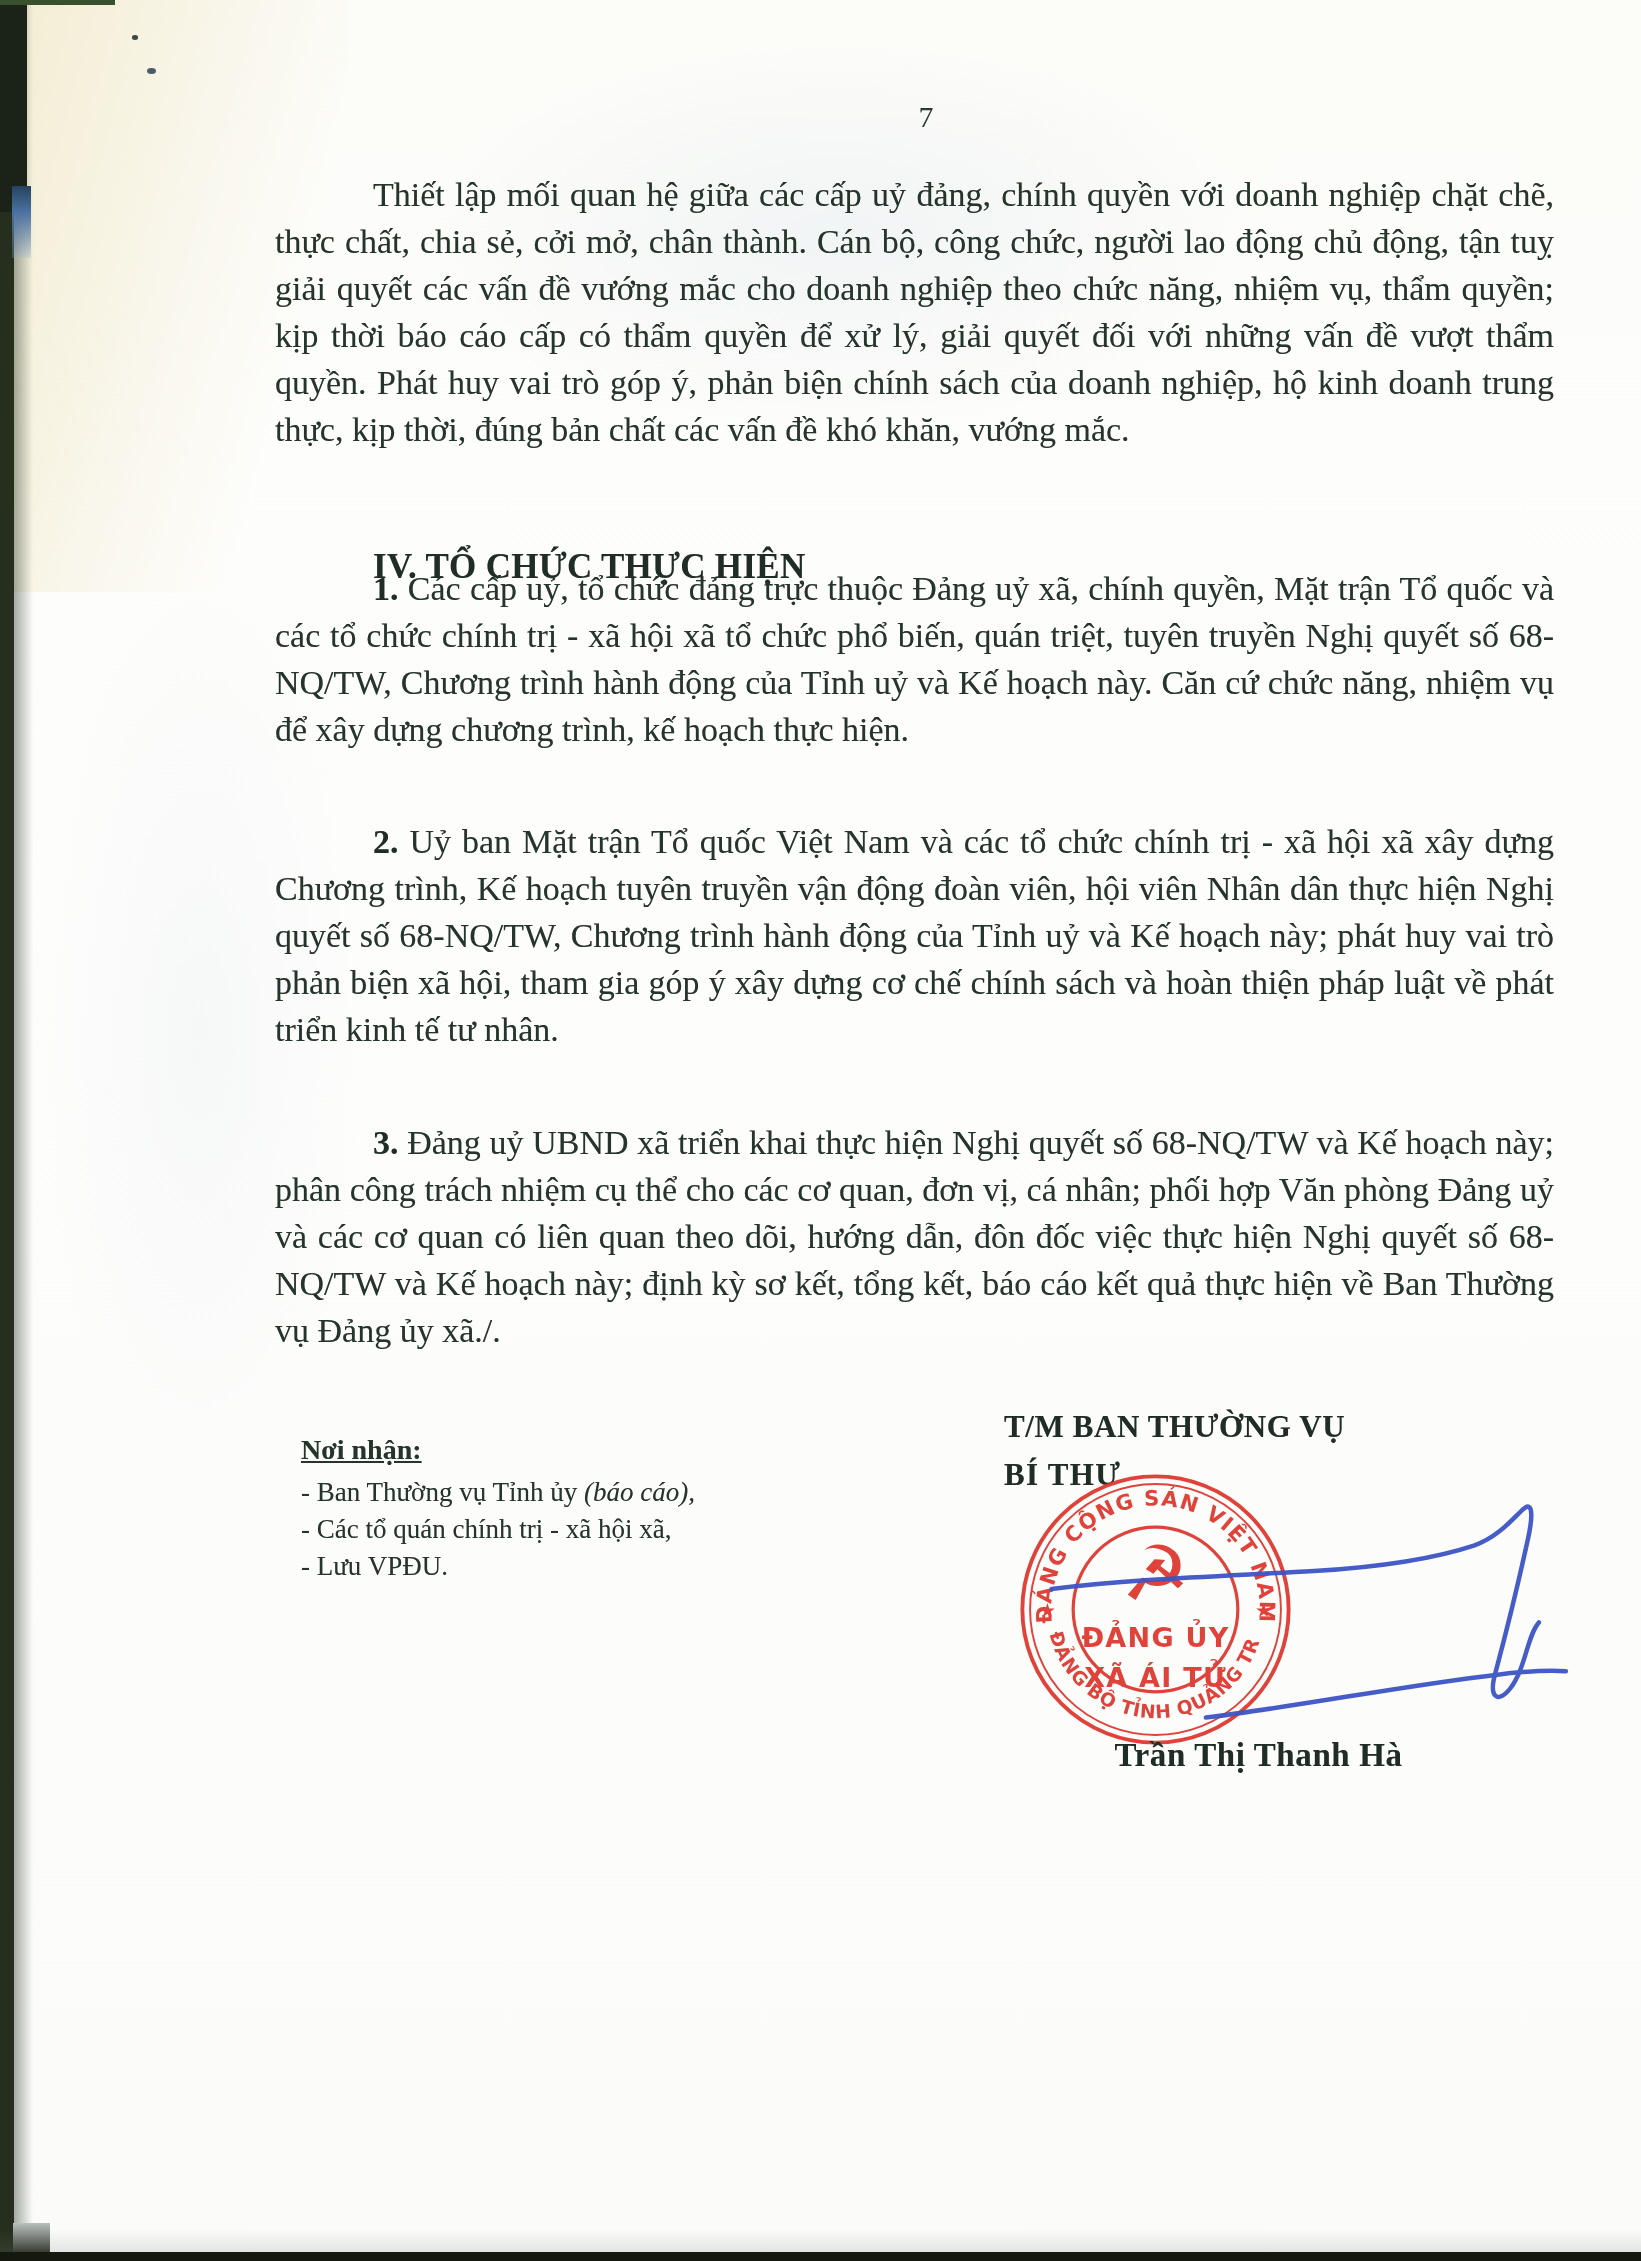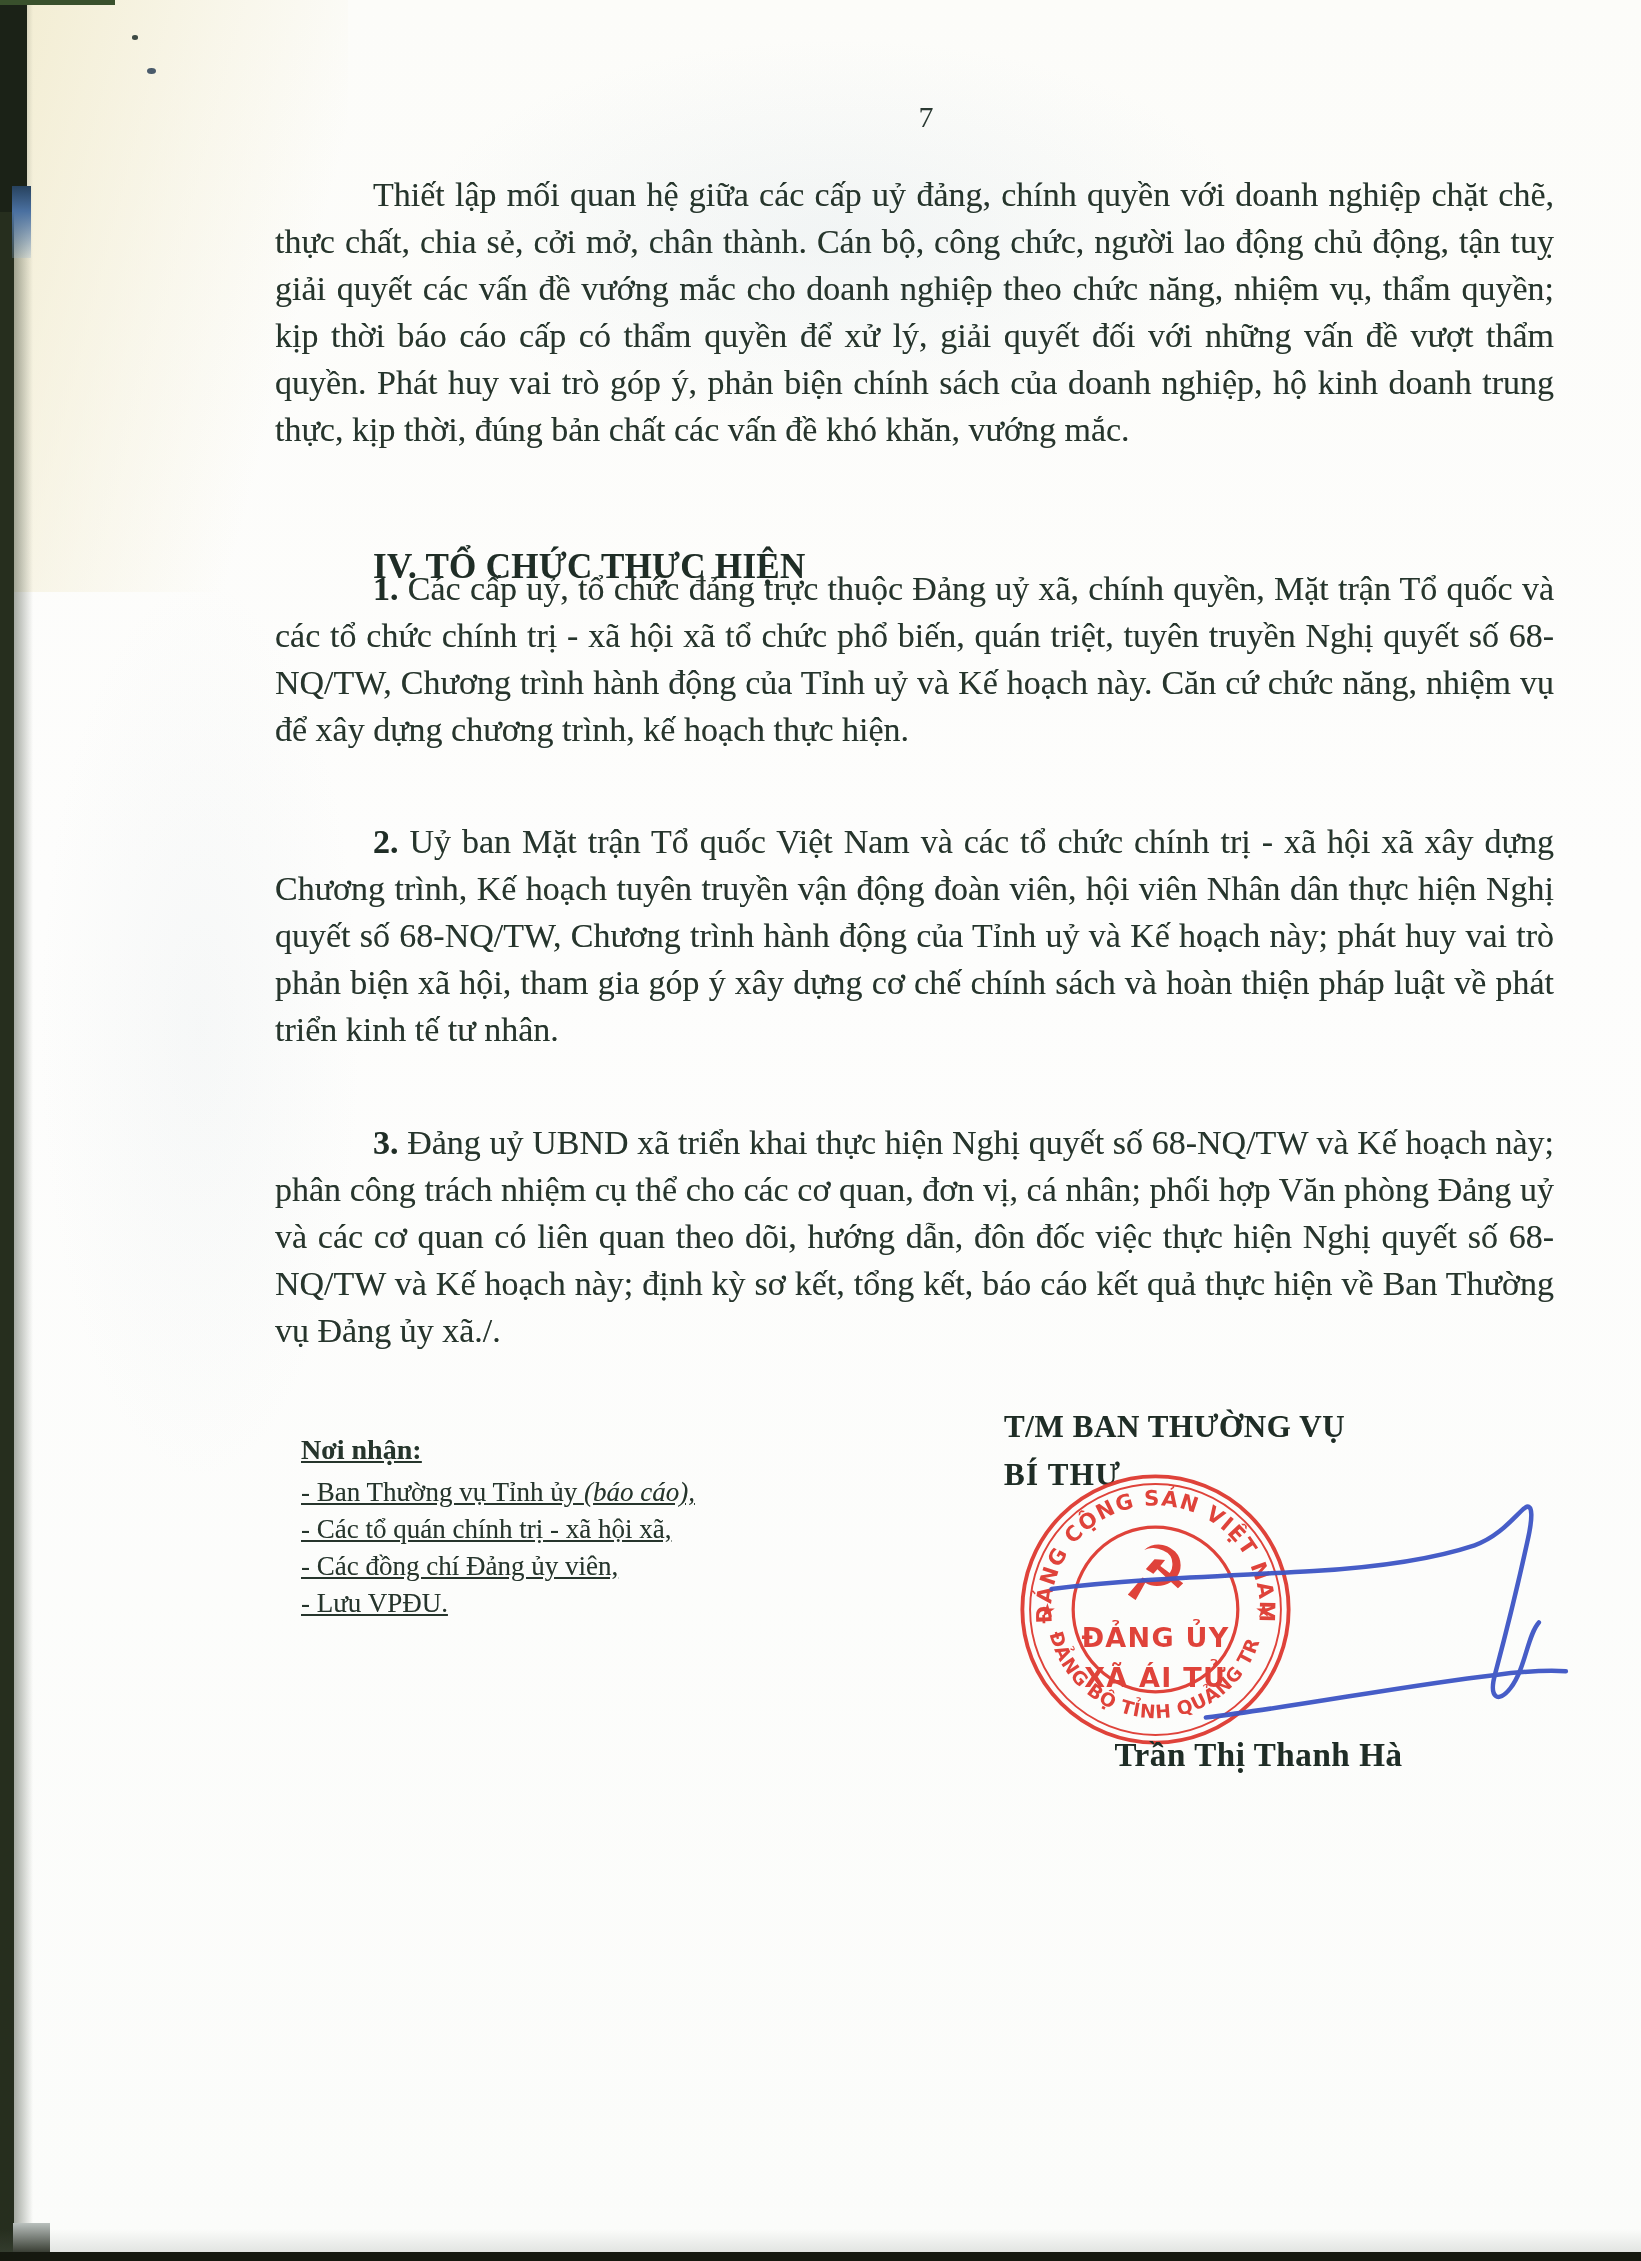--- a/index.html
+++ b/index.html
@@ -36,21 +36,21 @@
     font-size:30px;color:#2b3a33;}
 
   .body-block{position:absolute;left:275px;width:1279px;
     font-size:34px;line-height:47px;text-align:justify;
     color:#26352c;text-shadow:0 0 0.6px rgba(38,53,44,.35);}
   .indent{text-indent:98px;}
   .heading{font-weight:bold;color:#1f2d26;font-size:35px;letter-spacing:0.3px;margin-top:28px;}
   .body-block b{color:#1f2d26;}
 
   .recipients{position:absolute;left:301px;top:1431px;width:676px;
-    font-size:27px;line-height:37px;color:#26352c;text-shadow:0 0 0.6px rgba(38,53,44,.3);text-decoration:underline;}
+    font-size:27px;line-height:37px;color:#26352c;text-shadow:0 0 0.6px rgba(38,53,44,.3);}
   .recipients .title{font-weight:bold;text-decoration:underline;font-size:28px;margin-bottom:6.4px;}
   .recipients i{font-style:italic;}
 
   .sig-block{position:absolute;left:1004px;top:1409px;width:509px;
     color:#1f2d26;}
   .sig-header{font-size:31px;font-weight:bold;letter-spacing:0.6px;text-shadow:0 0 0.6px rgba(31,45,38,.4);}
   .sig-role{font-size:31px;font-weight:bold;letter-spacing:1.3px;margin-top:11.6px;text-shadow:0 0 0.6px rgba(31,45,38,.4);}
   .sig-name{position:absolute;left:1004px;top:1737px;width:509px;text-align:center;
     font-size:33px;font-weight:bold;color:#1f2d26;letter-spacing:0.6px;text-shadow:0 0 0.6px rgba(31,45,38,.4);}
 
@@ -95,21 +95,20 @@
   </div>
 
   <div class="body-block indent" style="top:1119px;">
     <b>3.</b><span> Đảng uỷ UBND xã triển khai thực hiện Nghị quyết số 68-NQ/TW và Kế hoạch này; phân công trách nhiệm cụ thể cho các cơ quan, đơn vị, cá nhân; phối hợp Văn phòng Đảng uỷ và các cơ quan có liên quan theo dõi, hướng dẫn, đôn đốc việc thực hiện Nghị quyết số 68-NQ/TW và Kế hoạch này; định kỳ sơ kết, tổng kết, báo cáo kết quả thực hiện về Ban Thường vụ Đảng ủy xã./.</span>
   </div>
 
   <div class="recipients">
     <div class="title">Nơi nhận:</div>
     <div><span>- Ban Thường vụ Tỉnh ủy </span><i>(báo cáo),</i></div>
     <div>- Các tổ quán chính trị - xã hội xã,</div>
-    <div>- Các đồng chí Đảng ủy viên,</div>
     <div>- Lưu VPĐU.</div>
   </div>
 
   <div class="sig-block">
     <div class="sig-header">T/M BAN THƯỜNG VỤ</div>
     <div class="sig-role">BÍ THƯ</div>
   </div>
 
   <svg class="stamp-svg" width="283" height="283" viewBox="0 0 440 440">
     <g fill="none" stroke="#dd352c">

